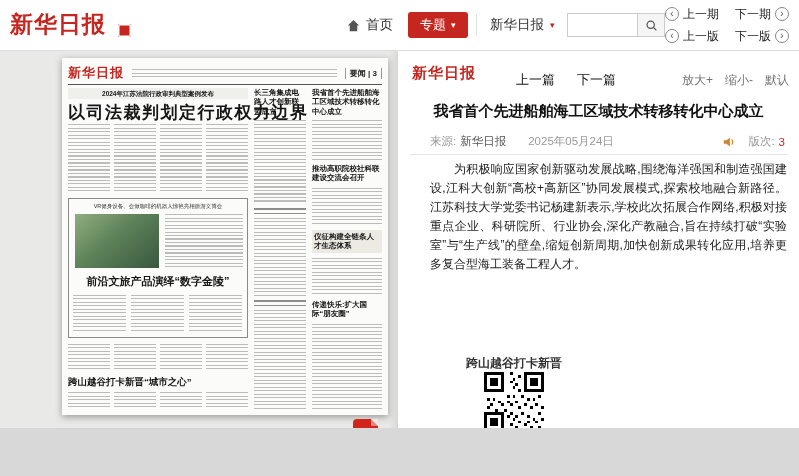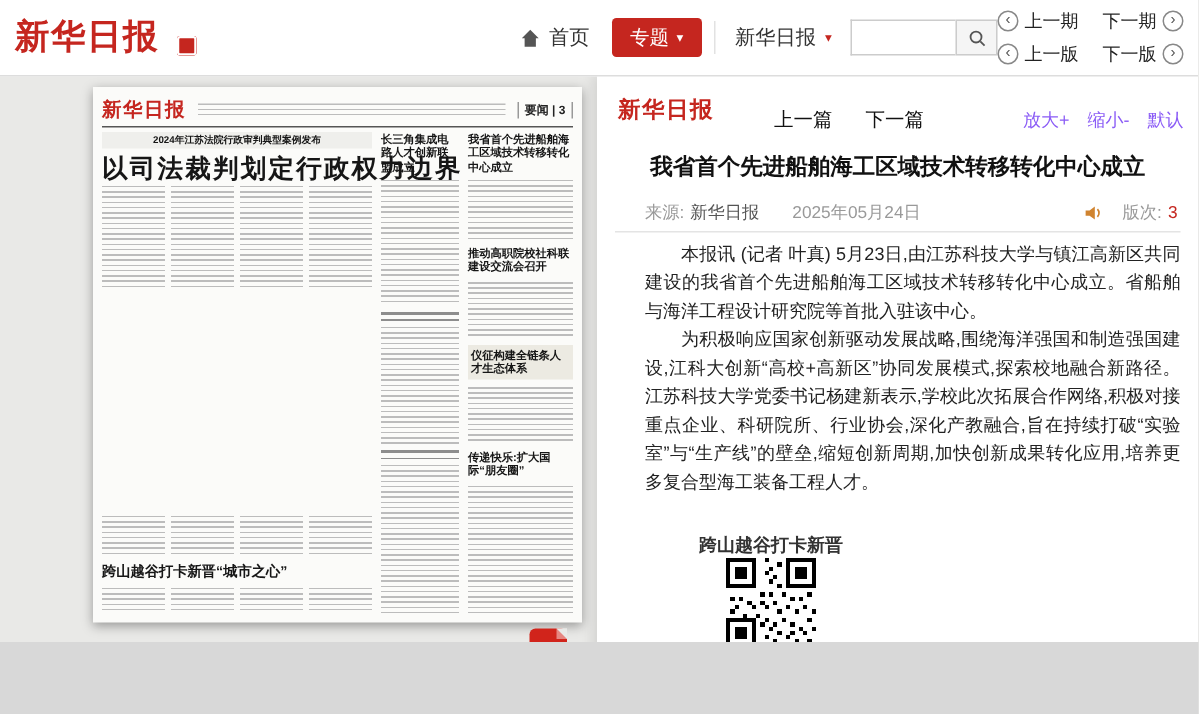--- a/index.html
+++ b/index.html
@@ -51,21 +51,21 @@
   .pdf-icon{width:25px;height:29px;margin:0 auto;background:#d1241b;border-radius:4px;position:relative;color:#fff;font-size:8px;font-weight:bold;display:flex;align-items:flex-end;justify-content:center;padding-bottom:4px;box-sizing:border-box;}
   .pdf-icon::after{content:"";position:absolute;top:0;right:0;border-top:7px solid #e9e9e7;border-left:7px solid rgba(255,255,255,.45);}
   .pdf-label{font-size:10px;color:#555;margin-top:4px;}
 
   
   .reader{position:absolute;left:398px;top:50px;width:401px;height:426px;background:#fff;box-shadow:-3px 0 8px rgba(0,0,0,.10);}
   .r-logo{position:absolute;left:14px;top:14px;font-family:"DejaVu Serif",serif;font-weight:bold;font-size:15px;color:#c5261f;letter-spacing:1px;}
   .r-artnav{position:absolute;left:118px;top:21px;font-size:13px;display:flex;gap:22px;}
   .r-artnav a{color:#111;text-decoration:none;}
   .r-zoom{position:absolute;right:10px;top:22px;font-size:12px;display:flex;gap:12px;}
-  .r-zoom a{color:#8b5cf6;text-decoration:none;text-align:right;}
+  .r-zoom a{color:#737373;text-decoration:none;text-align:right;}
   .r-title{position:absolute;left:24px;right:24px;top:52px;margin:0;text-align:center;font-size:15px;color:#111;font-weight:bold;}
   .r-meta{position:absolute;left:32px;right:14px;top:84px;display:flex;align-items:center;font-size:11.5px;color:#999;}
   .m-src{color:#555;margin-left:4px;}
   .m-date{margin-left:22px;}
   .m-spacer{flex:1;}
   .m-label2{margin-left:12px;}
   .m-ed{color:#c5261f;margin-left:4px;}
   .r-rule{position:absolute;left:12px;right:12px;top:104px;border-top:1px solid #e4e4e4;}
   .r-body{position:absolute;left:32px;right:12px;top:110px;font-size:12px;line-height:19px;color:#222;text-align:justify;}
   .r-body p{margin:0;text-indent:2em;}
@@ -145,20 +145,29 @@
       <span class="pp-label" data-interactable="false">要闻 | 3</span>
     </div>
 
     <div class="pp-notice ph" data-interactable="true">2024年江苏法院行政审判典型案例发布</div>
     <div class="pp-h-main ph" data-interactable="true">以司法裁判划定行政权力边界</div>
     <div class="gk" style="left:6px;top:66px;width:42px;height:68px;" data-interactable="false"></div>
     <div class="gk" style="left:52px;top:66px;width:42px;height:68px;" data-interactable="false"></div>
     <div class="gk" style="left:98px;top:66px;width:42px;height:68px;" data-interactable="false"></div>
     <div class="gk" style="left:144px;top:66px;width:42px;height:68px;" data-interactable="false"></div>
 
+    <div class="pp-feature" data-interactable="true">
+      <div class="pp-kicker" data-interactable="false">VR健身设备、会做咖啡的机器人惊艳亮相旅游文博会</div>
+      <div class="pp-photo" data-interactable="false"></div>
+      <div class="gk" style="left:96px;top:15px;width:78px;height:54px;" data-interactable="false"></div>
+      <div class="pp-h-feature ph" data-interactable="false">前沿文旅产品演绎“数字金陵”</div>
+      <div class="gk" style="left:4px;top:96px;width:53px;height:38px;" data-interactable="false"></div>
+      <div class="gk" style="left:62px;top:96px;width:53px;height:38px;" data-interactable="false"></div>
+      <div class="gk" style="left:120px;top:96px;width:53px;height:38px;" data-interactable="false"></div>
+    </div>
 
     <div class="gk" style="left:6px;top:286px;width:42px;height:28px;" data-interactable="false"></div>
     <div class="gk" style="left:52px;top:286px;width:42px;height:28px;" data-interactable="false"></div>
     <div class="gk" style="left:98px;top:286px;width:42px;height:28px;" data-interactable="false"></div>
     <div class="gk" style="left:144px;top:286px;width:42px;height:28px;" data-interactable="false"></div>
     <div class="pp-h-bottom ph" data-interactable="true">跨山越谷打卡新晋“城市之心”</div>
     <div class="gk" style="left:6px;top:334px;width:42px;height:17px;" data-interactable="false"></div>
     <div class="gk" style="left:52px;top:334px;width:42px;height:17px;" data-interactable="false"></div>
     <div class="gk" style="left:98px;top:334px;width:42px;height:17px;" data-interactable="false"></div>
     <div class="gk" style="left:144px;top:334px;width:42px;height:17px;" data-interactable="false"></div>
@@ -212,21 +221,20 @@
           <path d="M2 6v4h3l4 3V3L5 6z" fill="#d08430"></path>
           <path d="M11 5c1.6 1.6 1.6 4.4 0 6" stroke="#d08430" fill="none" stroke-width="1.3"></path>
         </svg>
       <span class="m-label2" data-interactable="false">版次:</span>
       <span class="m-ed" data-interactable="false">3</span>
     </div>
 
     <div class="r-rule" data-interactable="false"></div>
 
     <article class="r-body" data-interactable="false">
-      <p data-interactable="false">本报讯 (记者 叶真) 5月23日,由江苏科技大学与镇江高新区共同建设的我省首个先进船舶海工区域技术转移转化中心成立。省船舶与海洋工程设计研究院等首批入驻该中心。</p>
       <p data-interactable="false">为积极响应国家创新驱动发展战略,围绕海洋强国和制造强国建设,江科大创新“高校+高新区”协同发展模式,探索校地融合新路径。江苏科技大学党委书记杨建新表示,学校此次拓展合作网络,积极对接重点企业、科研院所、行业协会,深化产教融合,旨在持续打破“实验室”与“生产线”的壁垒,缩短创新周期,加快创新成果转化应用,培养更多复合型海工装备工程人才。</p>
     </article>
 
     <div class="r-qrcap" data-interactable="false">跨山越谷打卡新晋</div>
 
     <div class="r-qr" data-interactable="false">
       <svg viewBox="0 0 21 21" shape-rendering="crispEdges">
         <rect width="21" height="21" fill="#fff"></rect>
         <g fill="#000">
           <rect x="0" y="0" width="7" height="7"></rect>

